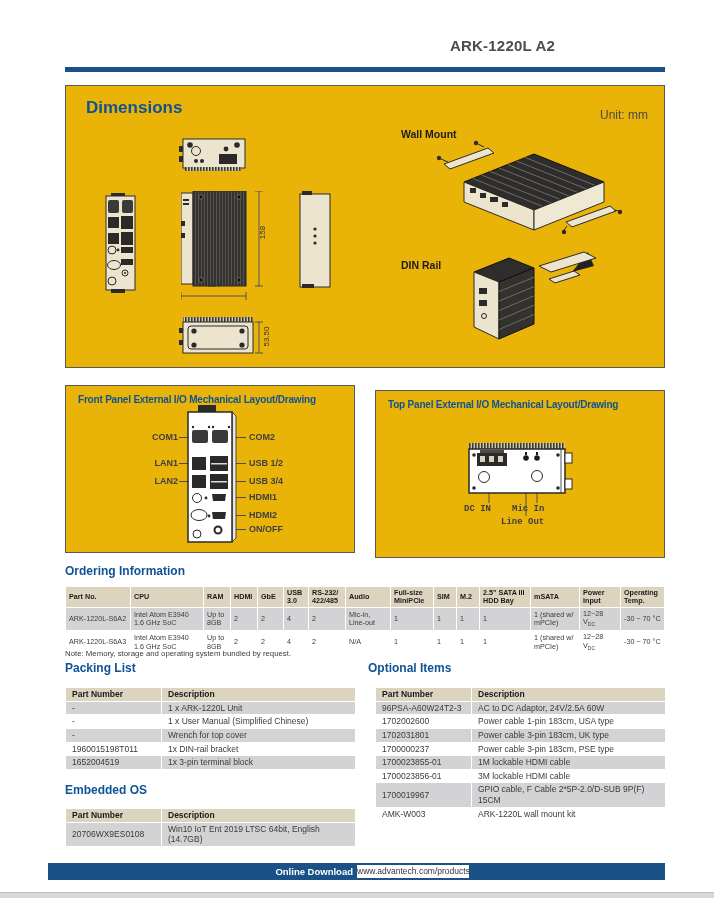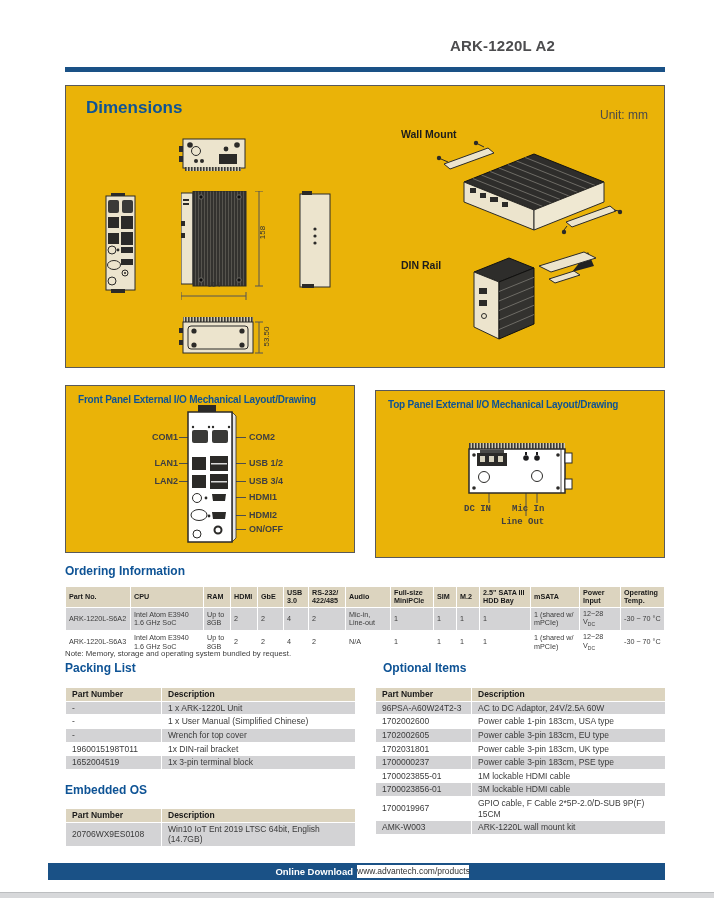--- a/index.html
+++ b/index.html
@@ -35,21 +35,21 @@
 
   .callout{font-size:9px;font-weight:600;color:#3f3f41;height:11px;line-height:11px;}
   .co-left{width:40px;text-align:right;left:72px;}
   .co-right{left:183px;width:60px;text-align:left;}
   .co-center{text-align:left;font-family:Liberation Mono, monospace;}
 
   
   .big-heading{font-size:12px;font-weight:bold;color:#0e5395;}
   #ordering-heading{top:564px;left:65px;}
   #packing-heading{top:661px;left:65px;}
-  #optional-heading{top:661px;left:383px;}
+  #optional-heading{top:661px;left:368px;}
   #os-heading{top:783px;left:65px;}
 
   
   table{border-collapse:separate;border-spacing:1px;table-layout:fixed;}
   th,td{vertical-align:middle;}
   th{background:#dcd4bf;font-weight:bold;color:#1a1a1a;text-align:left;}
   tbody tr:nth-child(odd) td{background:#d3d3d5;}
   tbody tr:nth-child(even) td{background:#ffffff;}
   td{color:#3b3b3b;}
 
@@ -439,24 +439,20 @@
       <tbody>
         <tr>
           <td>96PSA-A60W24T2-3</td>
           <td>AC to DC Adaptor, 24V/2.5A 60W</td>
         </tr>
         <tr>
           <td>1702002600</td>
           <td>Power cable 1-pin 183cm, USA type</td>
         </tr>
         <tr>
-          <td>1702002605</td>
-          <td>Power cable 3-pin 183cm, EU type</td>
-        </tr>
-        <tr>
           <td>1702031801</td>
           <td>Power cable 3-pin 183cm, UK type</td>
         </tr>
         <tr>
           <td>1700000237</td>
           <td>Power cable 3-pin 183cm, PSE type</td>
         </tr>
         <tr>
           <td>1700023855-01</td>
           <td>1M lockable HDMI cable</td>

